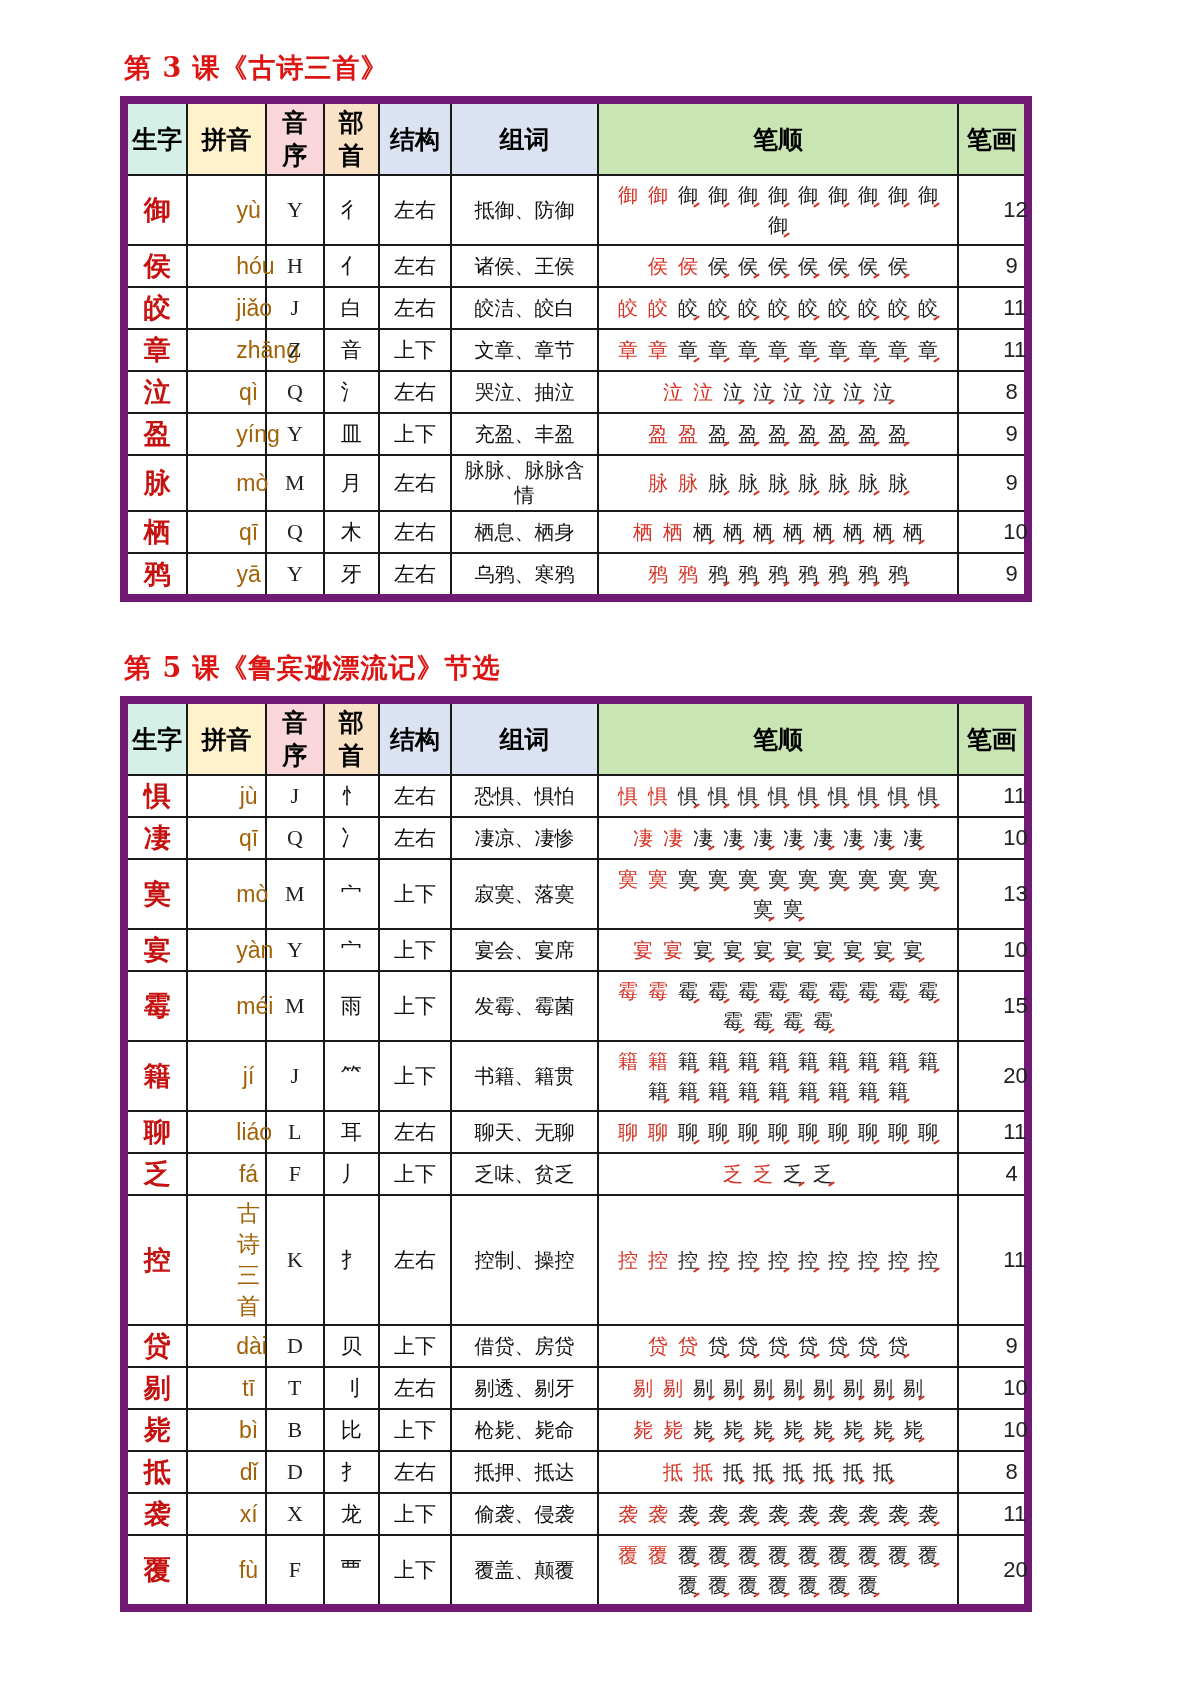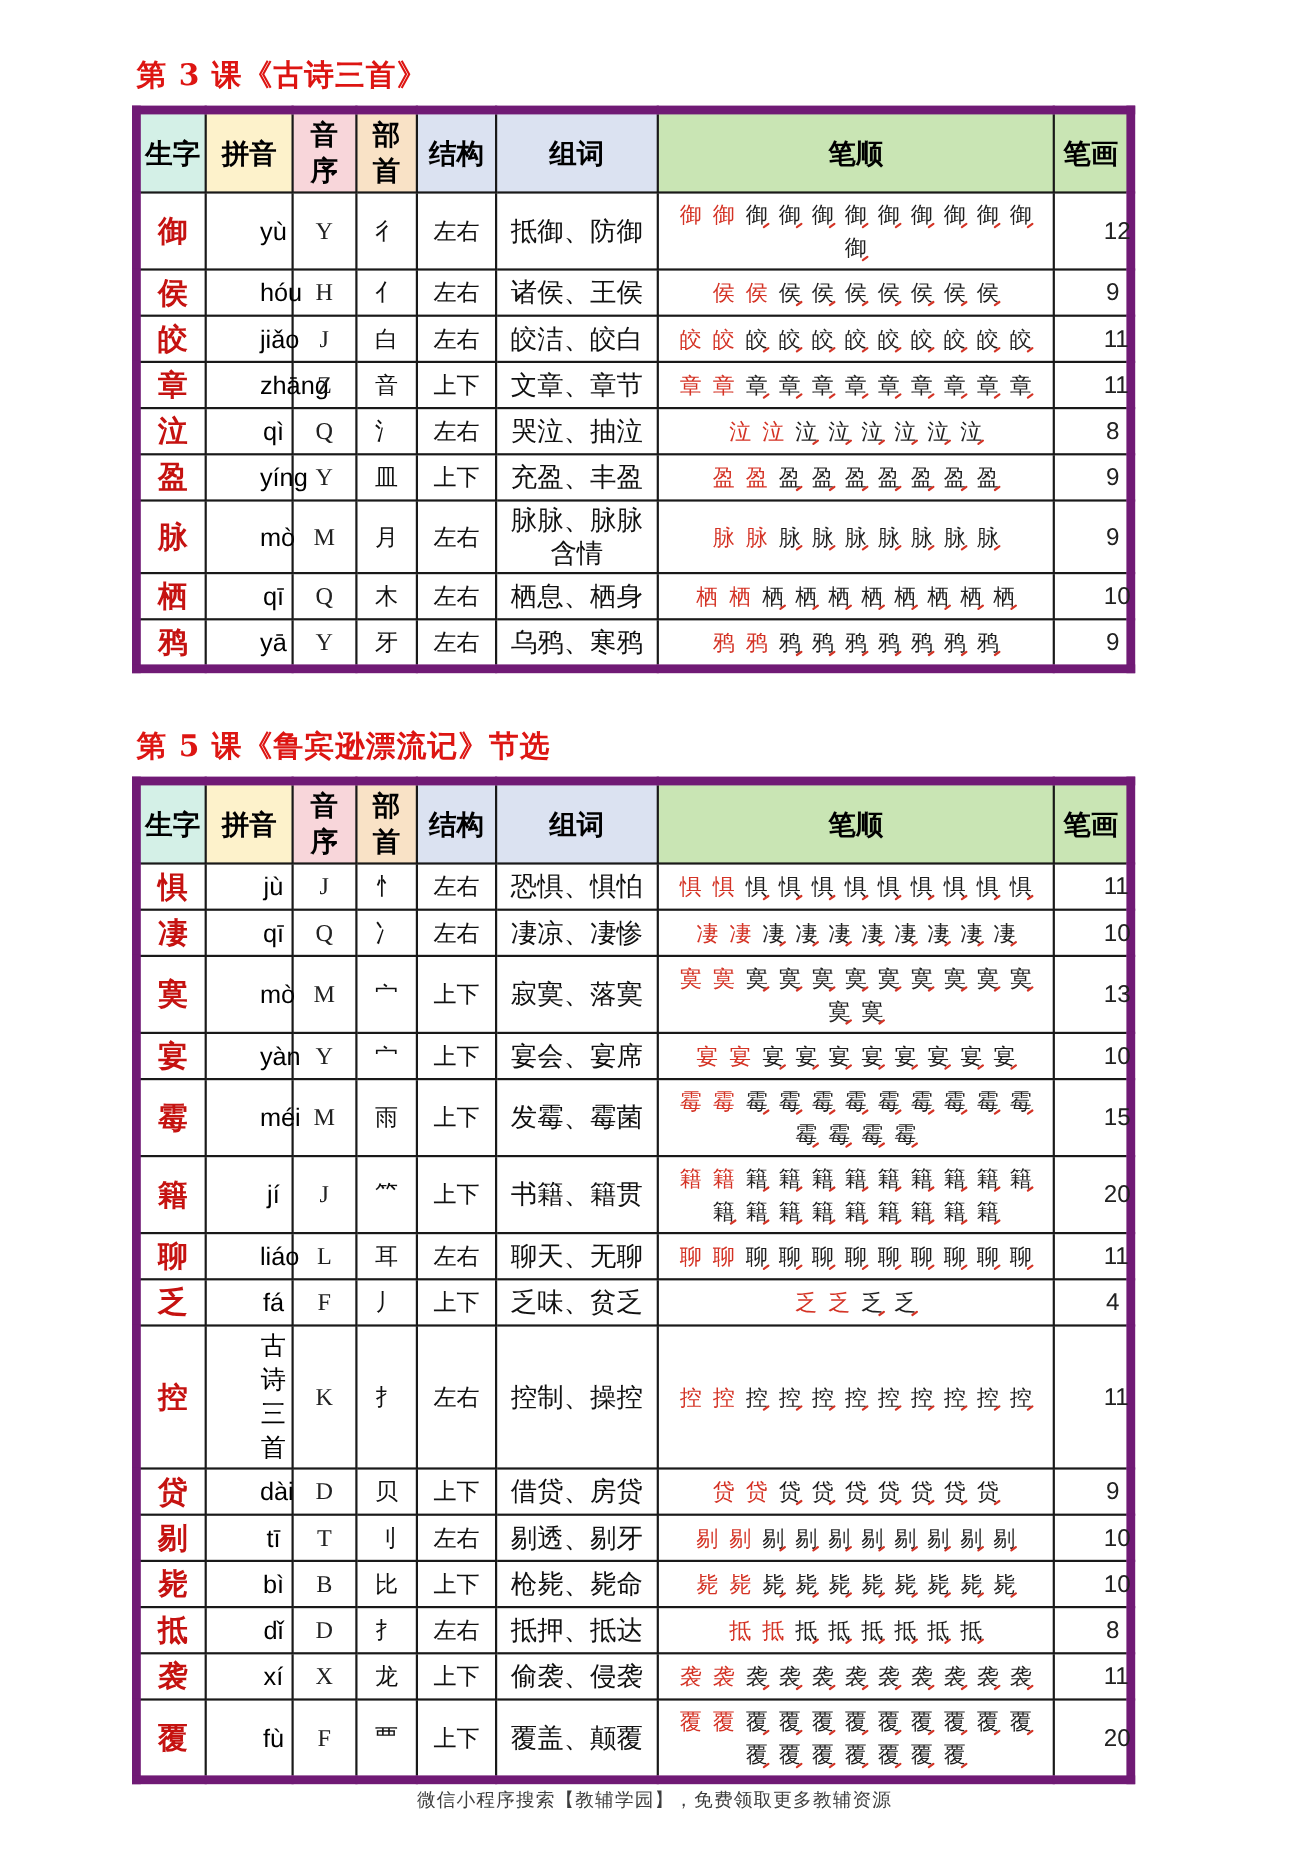--- a/index.html
+++ b/index.html
@@ -32,27 +32,27 @@
   }
   .vocab thead th {
     font-family: "DejaVu Serif", serif; font-weight: 700;
     font-size: 25px; height: 50px; color: #000;
   }
   .vocab tbody td { height: 35px; }
   td.char {
     color: #c51210; font-family: "DejaVu Serif", serif;
     font-weight: 700; font-size: 27px;
   }
-  td.pinyin { font-size: 23px; color: #000000; padding-left: 48px; }
+  td.pinyin { font-size: 23px; color: #a16207; padding-left: 48px; }
   td.initial { font-family: "Liberation Serif", serif; font-size: 22px; color: #222; }
   td.radical, td.structure {
     font-family: "DejaVu Serif", serif; font-size: 21px; color: #111;
   }
   td.words {
-    font-family: "DejaVu Serif", serif; font-size: 24px; color: #111;
+    font-family: "DejaVu Serif", serif; font-size: 20px; color: #111;
     padding: 2px 6px; line-height: 1.25;
   }
   td.stroke-order { text-align: center; padding: 4px 8px; line-height: 1.4; }
   td.count { font-size: 22px; font-weight: 400; color: #222; padding-left: 44px; }
   .step {
     display: inline-block; position: relative;
     font-family: "DejaVu Serif", serif; font-size: 20px;
     color: #1f1f1f; margin: 1px 5px;
   }
   .step::after {
@@ -367,15 +367,14 @@
             <td class="radical">覀</td>
             <td class="structure">上下</td>
             <td class="words">覆盖、颠覆</td>
             <td class="stroke-order"><span class="step red">覆</span><span class="step red">覆</span><span class="step">覆</span><span class="step">覆</span><span class="step">覆</span><span class="step">覆</span><span class="step">覆</span><span class="step">覆</span><span class="step">覆</span><span class="step">覆</span><span class="step">覆</span><span class="step">覆</span><span class="step">覆</span><span class="step">覆</span><span class="step">覆</span><span class="step">覆</span><span class="step">覆</span><span class="step">覆</span></td>
             <td class="count">20</td>
           </tr>
         </tbody>
     </table>
   </section>
 
-  <div class="footer-note">微信小程序搜索【教辅学园】，免费领取更多教辅资源</div>
 
 </div>
 
 </body></html>

